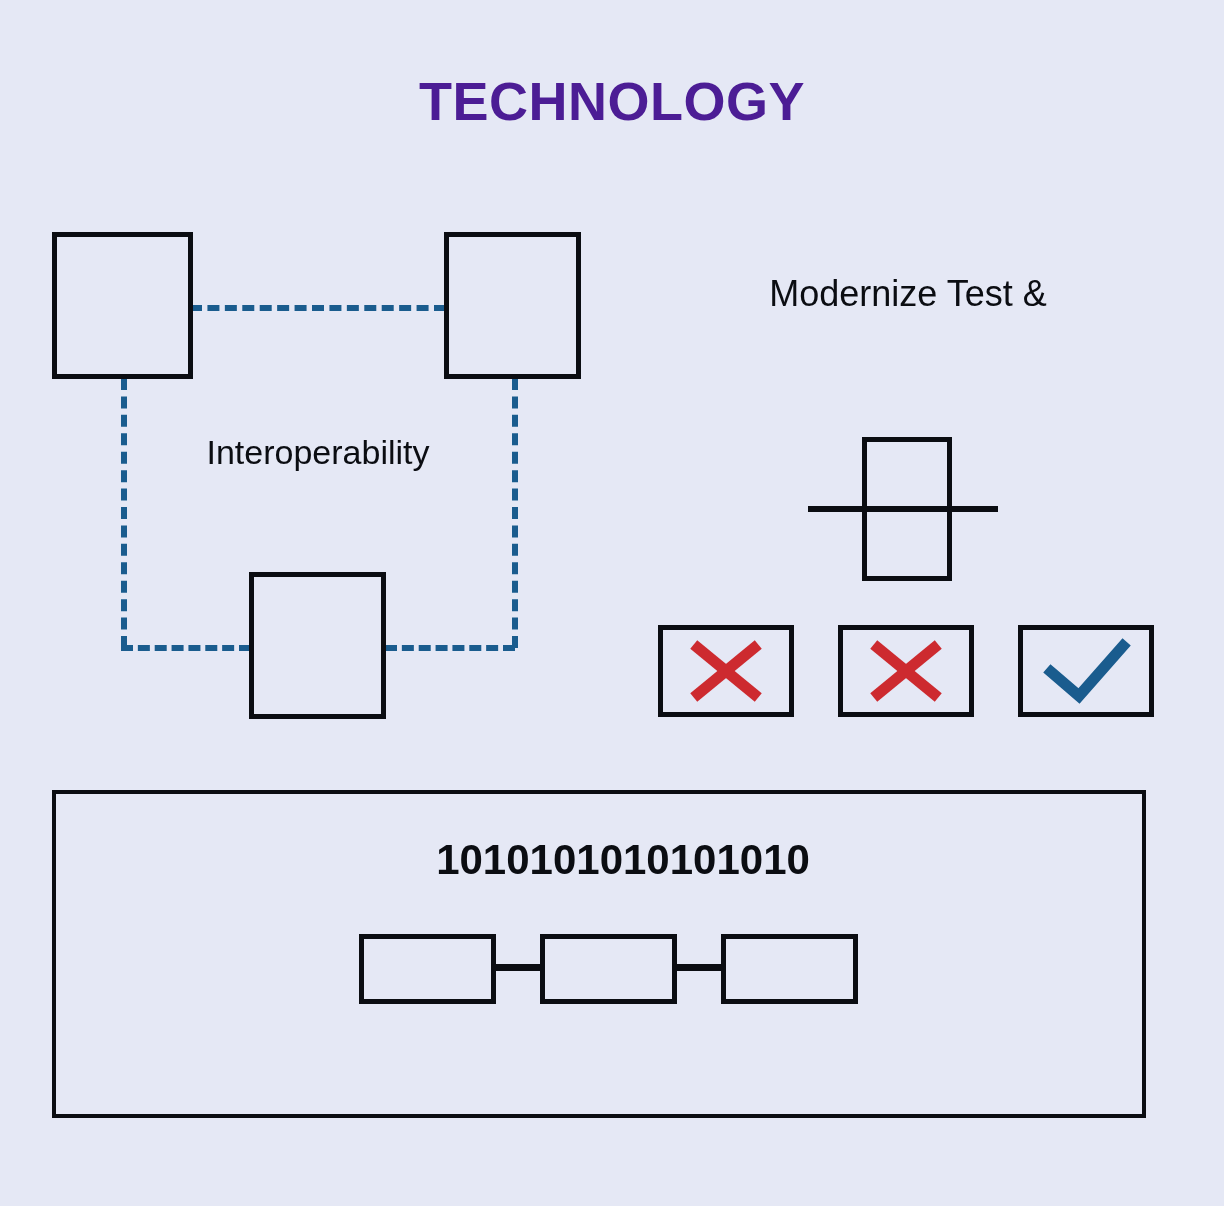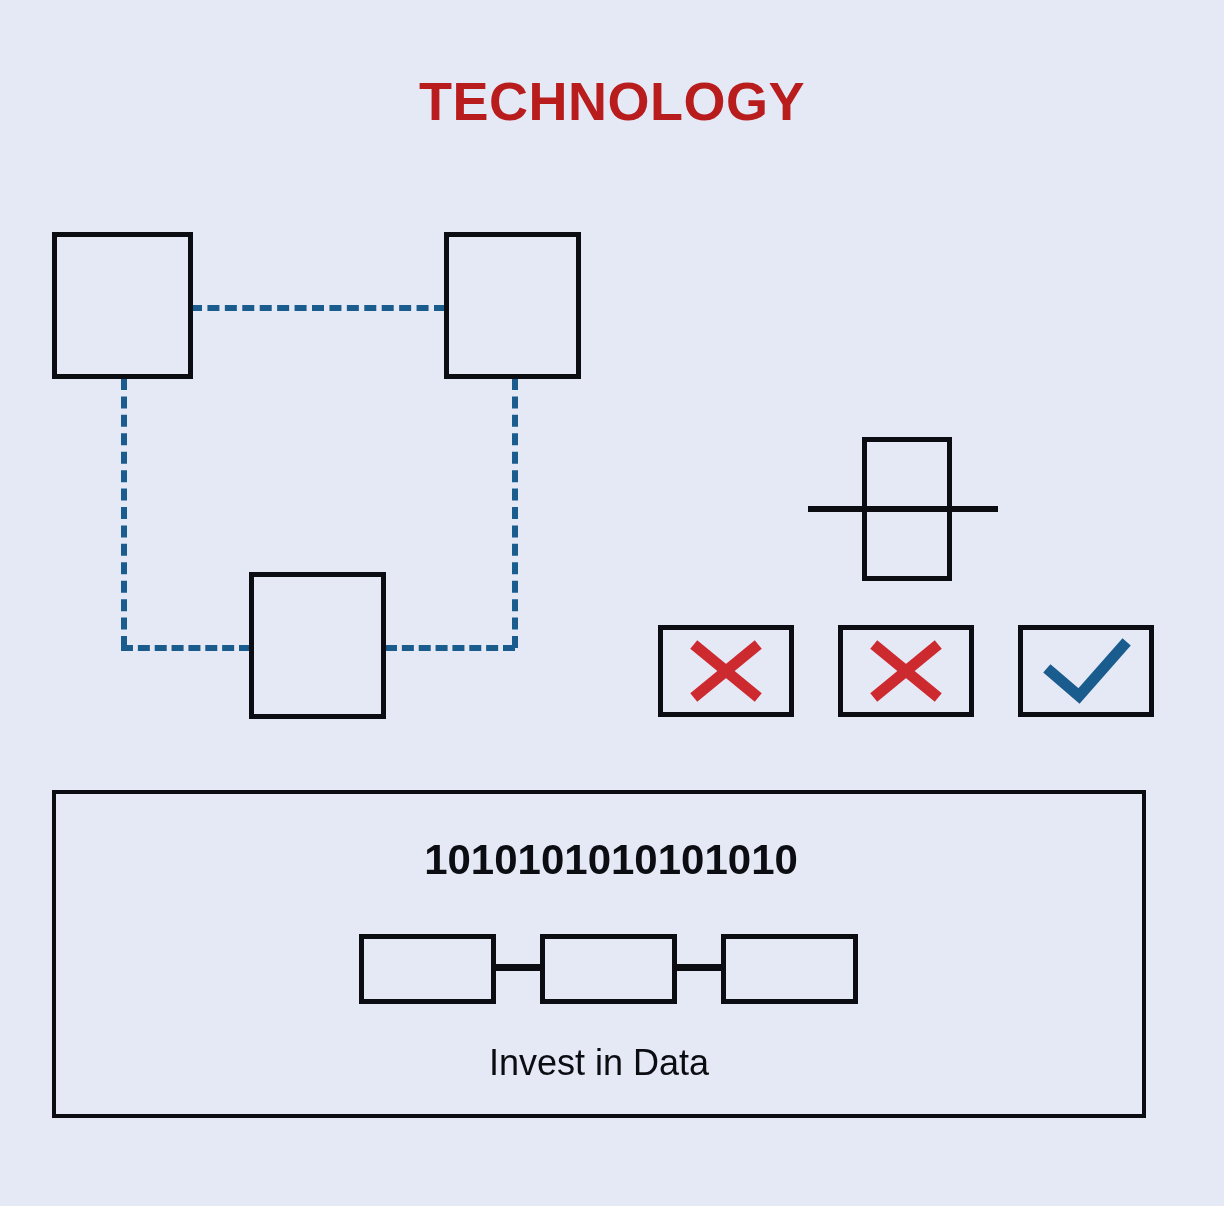--- a/index.html
+++ b/index.html
@@ -21,21 +21,21 @@
   
   .title {
     position: absolute;
     left: 0;
     top: 74px;
     width: 1224px;
     text-align: center;
     font-size: 54px;
     font-weight: bold;
     letter-spacing: 0.5px;
-    color: #b91c1c;
+    color: #4c1d95;
     line-height: 1;
   }
 
   
   .obox {
     position: absolute;
     border: 5px solid #0b0d12;
     background: transparent;
     box-sizing: border-box;
   }
@@ -130,26 +130,28 @@
 
     <div class="dash-h" style="left:385px; top:645px; width:130px;"></div>
 
     <div class="obox" style="left:52px; top:232px; width:141px; height:147px;"></div>
 
     <div class="obox" style="left:444px; top:232px; width:137px; height:147px;"></div>
 
     <div class="obox" style="left:249px; top:572px; width:137px; height:147px;"></div>
 
     <div class="label" style="left:128px; top:428px; width:380px;">
+      <div>Interoperability</div>
     </div>
   </div>
 
   <div>
 
     <div class="label" style="left:648px; top:268px; width:520px; font-size:36px;">
+      <div>Modernize Test &amp;</div>
     </div>
 
     <div>
       <div class="obox" style="left:862px; top:437px; width:90px; height:144px;"></div>
       <div class="cross-line" style="left:808px; top:506px; width:190px; height:6px;"></div>
     </div>
 
     <div class="tile" style="left:658px; top:625px; width:136px; height:92px;">
       <svg class="mark-svg" width="126" height="82" viewBox="0 0 126 82">
         <line x1="35" y1="18" x2="91" y2="64" stroke="#cd2a2f" stroke-width="11" stroke-linecap="square"></line>
@@ -166,26 +168,25 @@
 
     <div class="tile" style="left:1018px; top:625px; width:136px; height:92px;">
       <svg class="mark-svg" width="126" height="82" viewBox="0 0 126 82">
         <polyline points="28,42 56,66 100,16" fill="none" stroke="#1a5c8e" stroke-width="11" stroke-linecap="square" stroke-linejoin="miter"></polyline>
       </svg>
     </div>
   </div>
 
   <div class="panel" style="left:52px; top:790px; width:1094px; height:328px;">
 
-    <div class="binary" style="left:12px; top:42px;">1010101010101010</div>
+    <div class="binary" style="left:0; top:42px;padding-left:24px;">1010101010101010</div>
 
     <div>
       <div class="chain-rect" style="left:303px; top:140px; width:137px; height:70px;"></div>
       <div class="chain-link" style="left:440px; top:170px; width:44px; height:7px;"></div>
       <div class="chain-rect" style="left:484px; top:140px; width:137px; height:70px;"></div>
       <div class="chain-link" style="left:621px; top:170px; width:44px; height:7px;"></div>
       <div class="chain-rect" style="left:665px; top:140px; width:137px; height:70px;"></div>
     </div>
 
-    <div class="caption" style="left:0; top:248px;">Invest in Data</div>
   </div>
 
 </div>
 
 </body></html>

